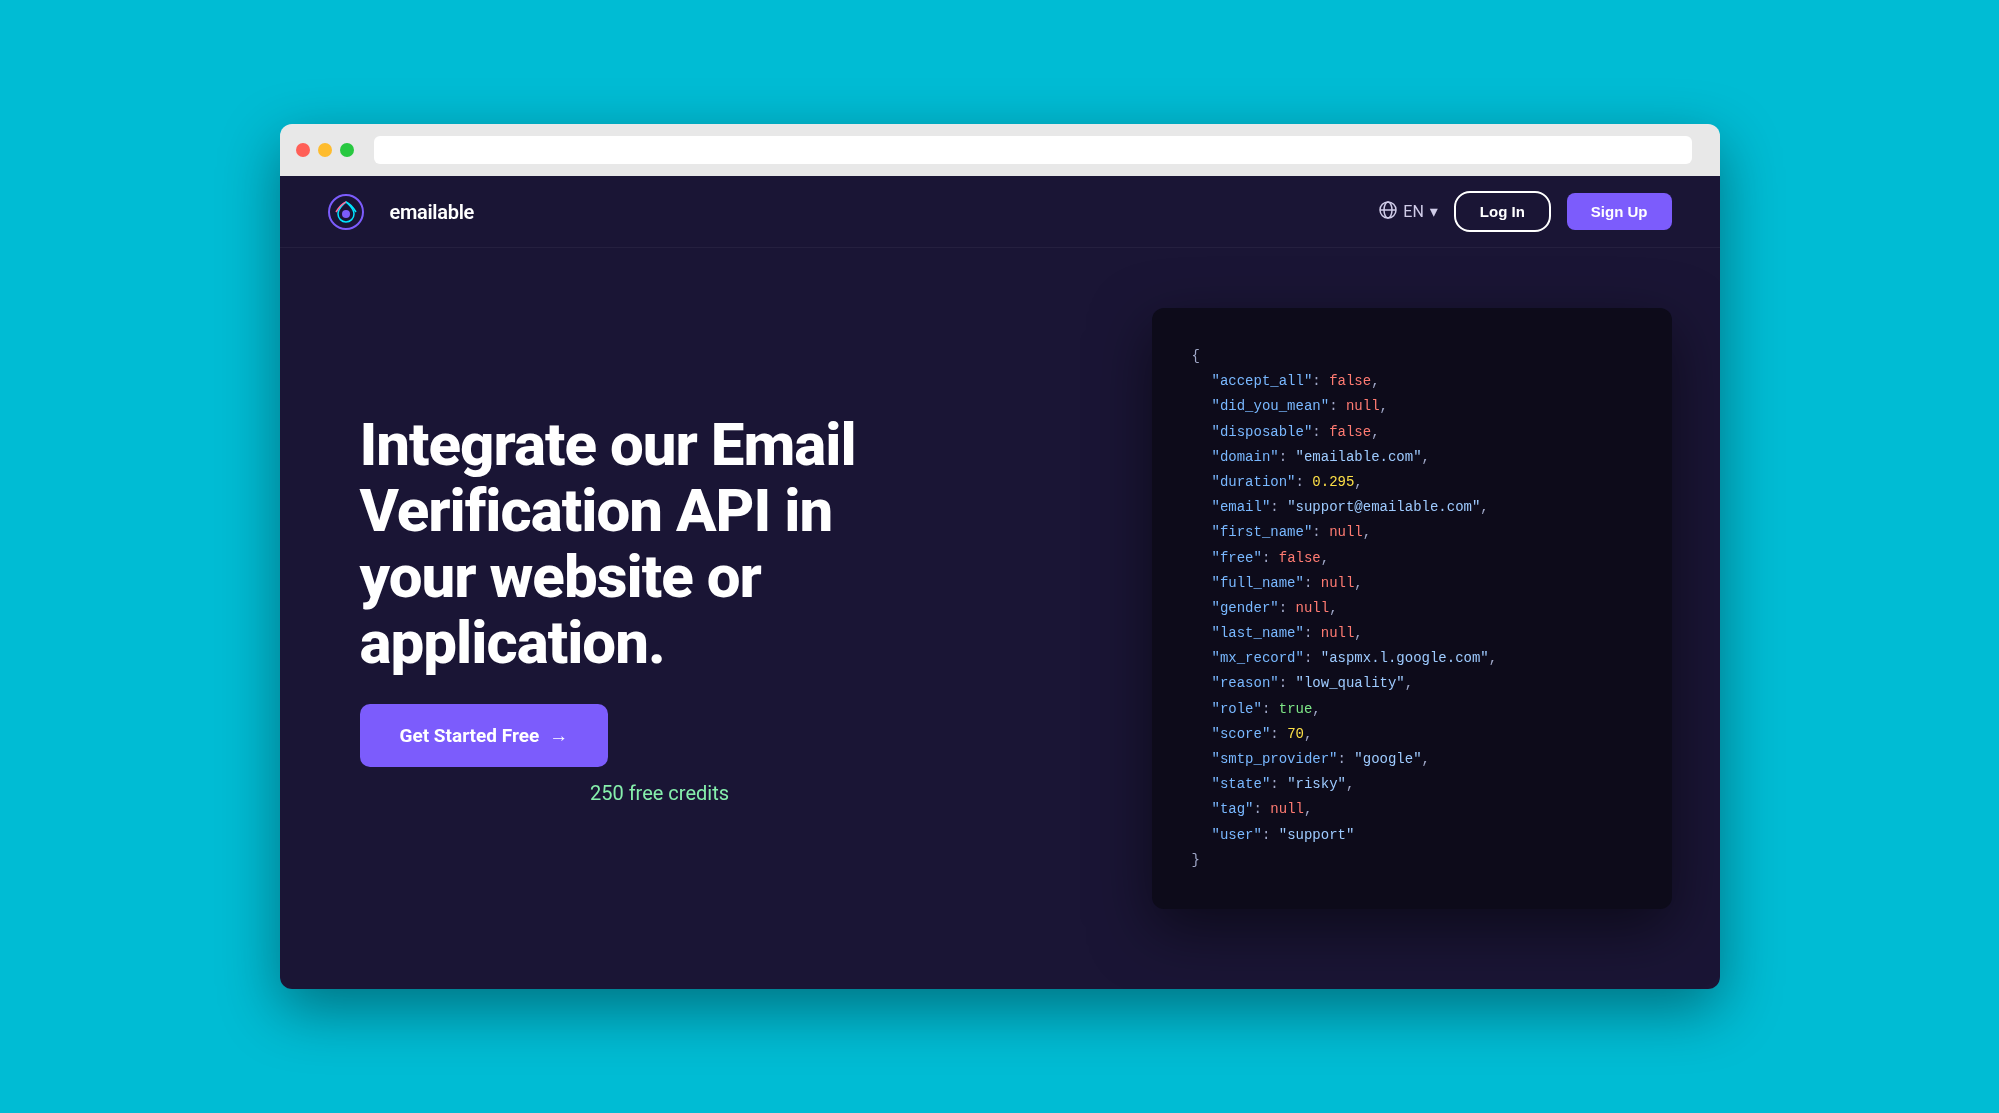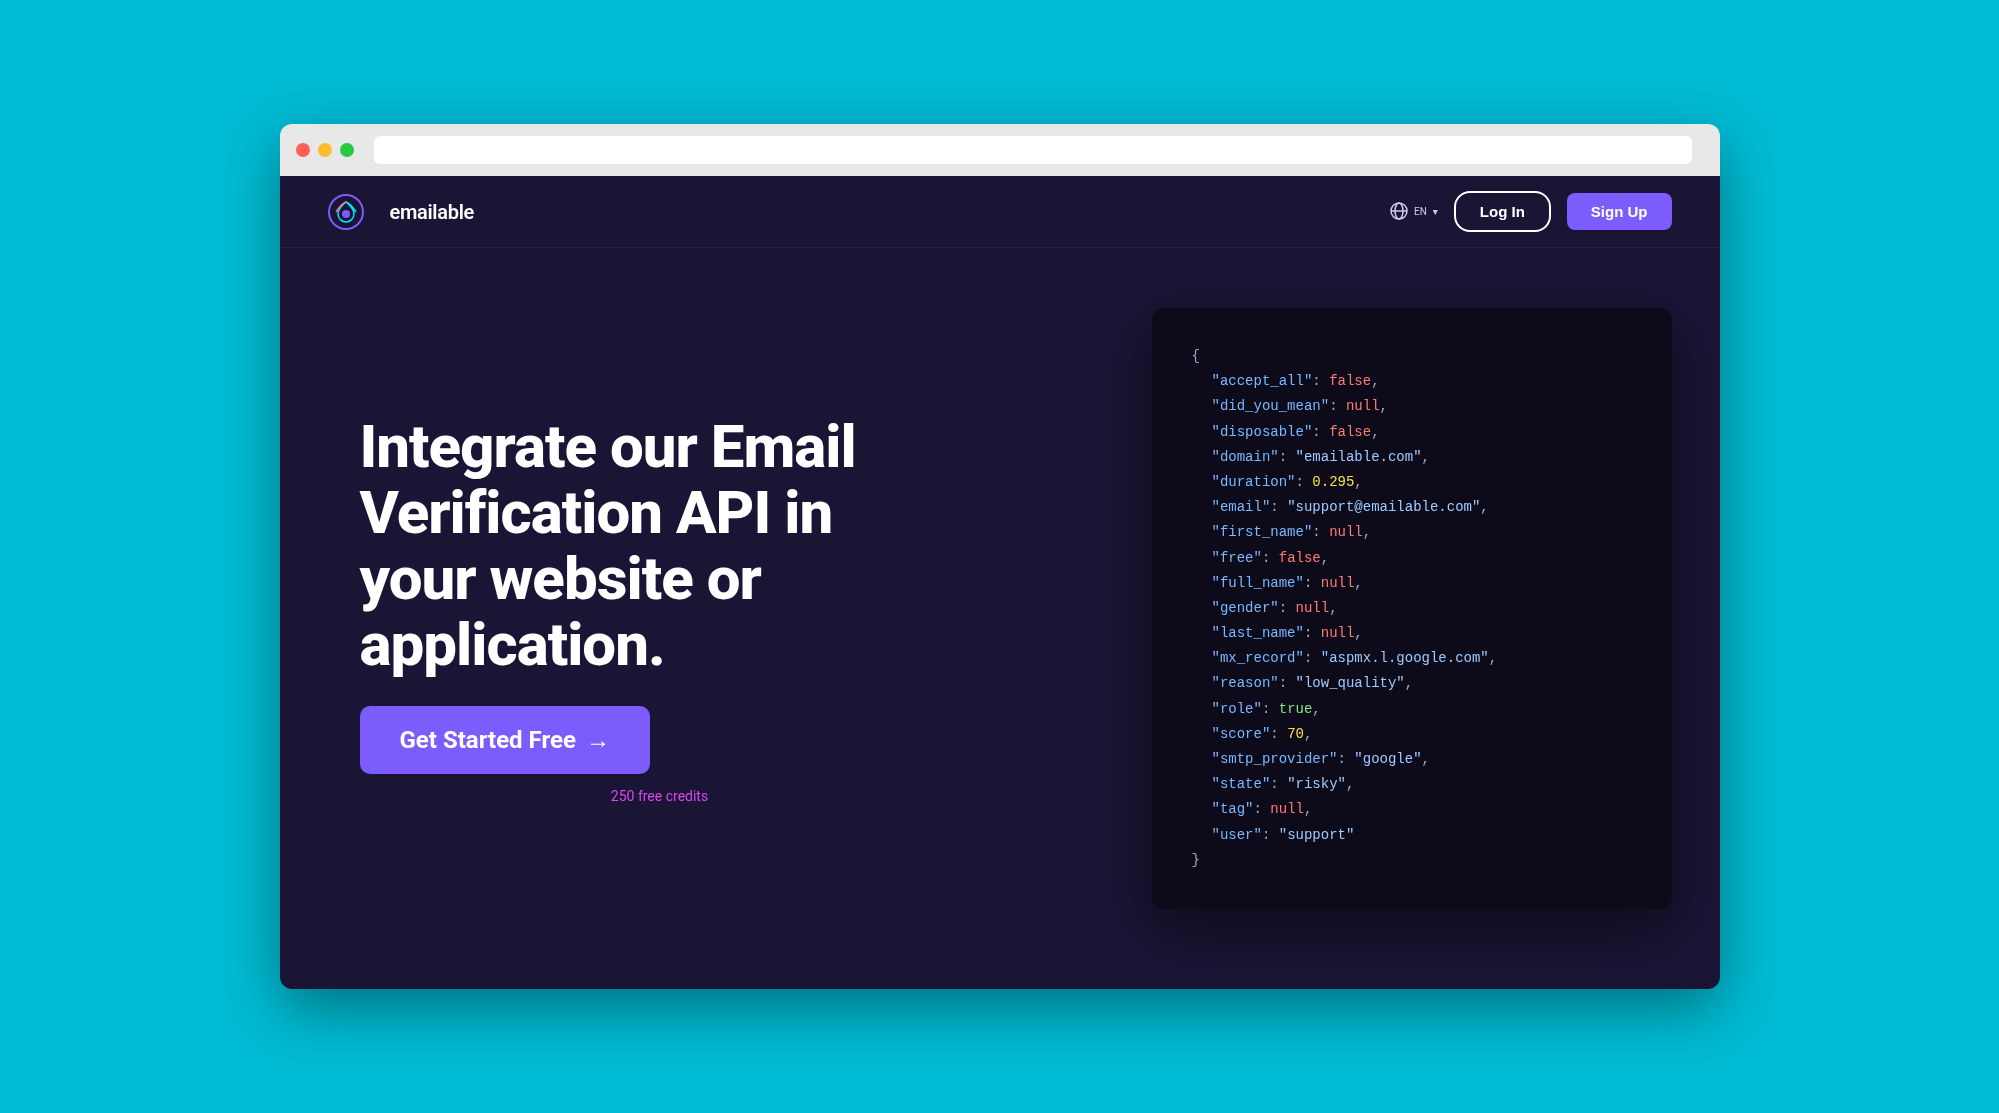--- a/index.html
+++ b/index.html
@@ -103,21 +103,21 @@
       display: flex;
       align-items: center;
       gap: 16px;
     }
 
     .lang-selector {
       display: flex;
       align-items: center;
       gap: 6px;
       color: #d0cce8;
-      font-size: 10px;
+      font-size: 16px;
       cursor: pointer;
     }
 
     .globe-icon {
       color: #d0cce8;
     }
 
     .btn-login {
       padding: 10px 24px;
       border: 2px solid #fff;
@@ -171,33 +171,33 @@
       max-width: 480px;
     }
 
     .btn-cta {
       display: inline-flex;
       align-items: center;
       gap: 10px;
       padding: 20px 40px;
       background: #7c5cfc;
       color: #fff;
-      font-size: 24px;
+      font-size: 19px;
       font-weight: 700;
       border-radius: 10px;
       border: none;
       cursor: pointer;
       text-decoration: none;
     }
 
     .free-credits {
       display: block;
       margin-top: 14px;
-      color: #d946ef;
-      font-size: 14px;
+      color: #86efac;
+      font-size: 20px;
       text-align: center;
     }
 
     .hero-right {
       flex: 1;
       display: flex;
       justify-content: flex-end;
       align-items: center;
     }
 

